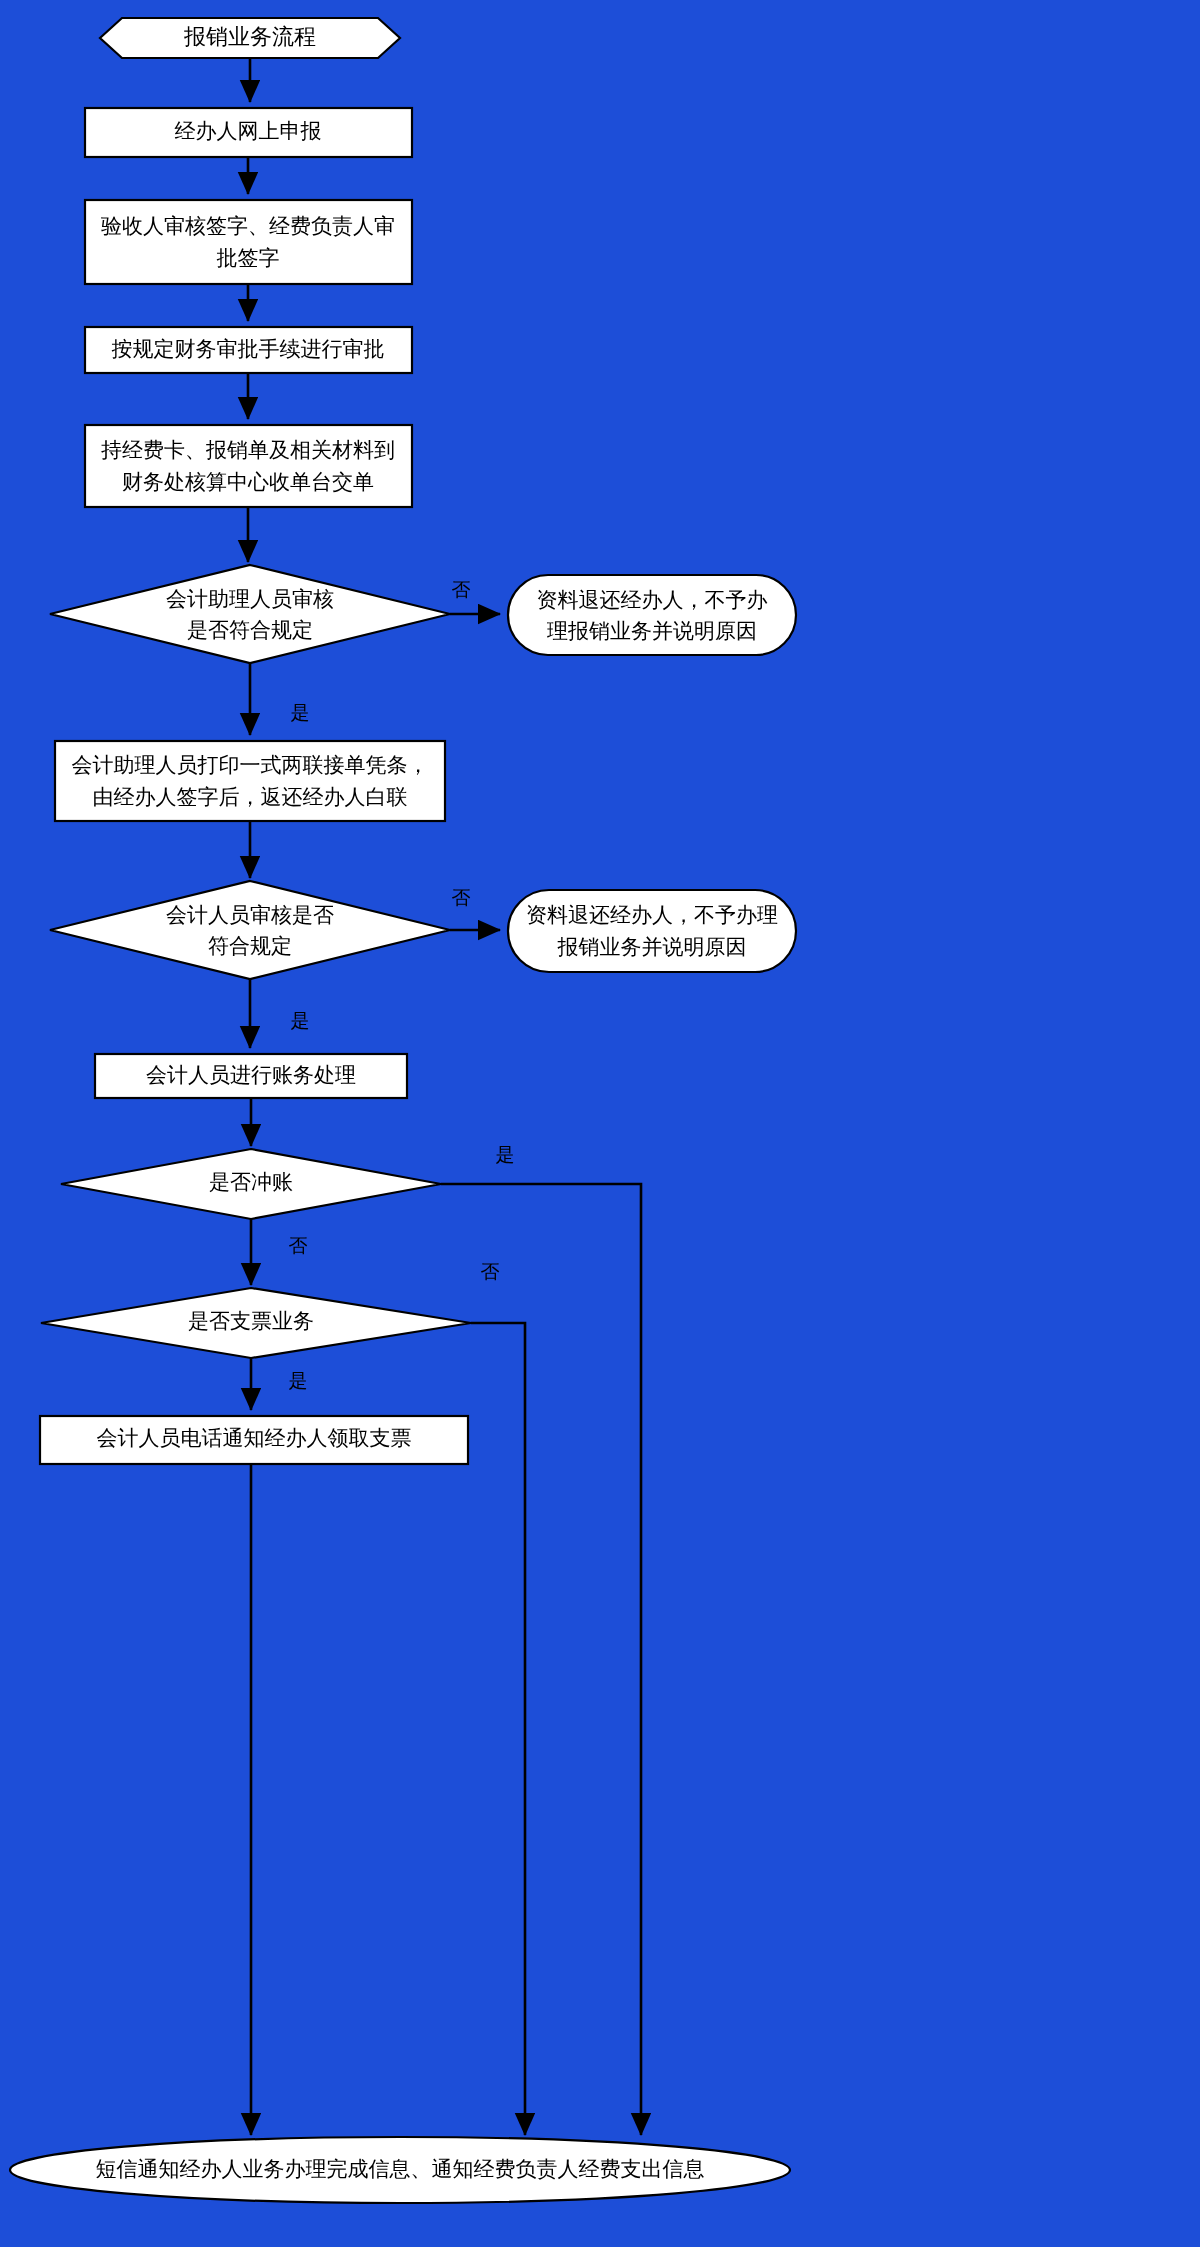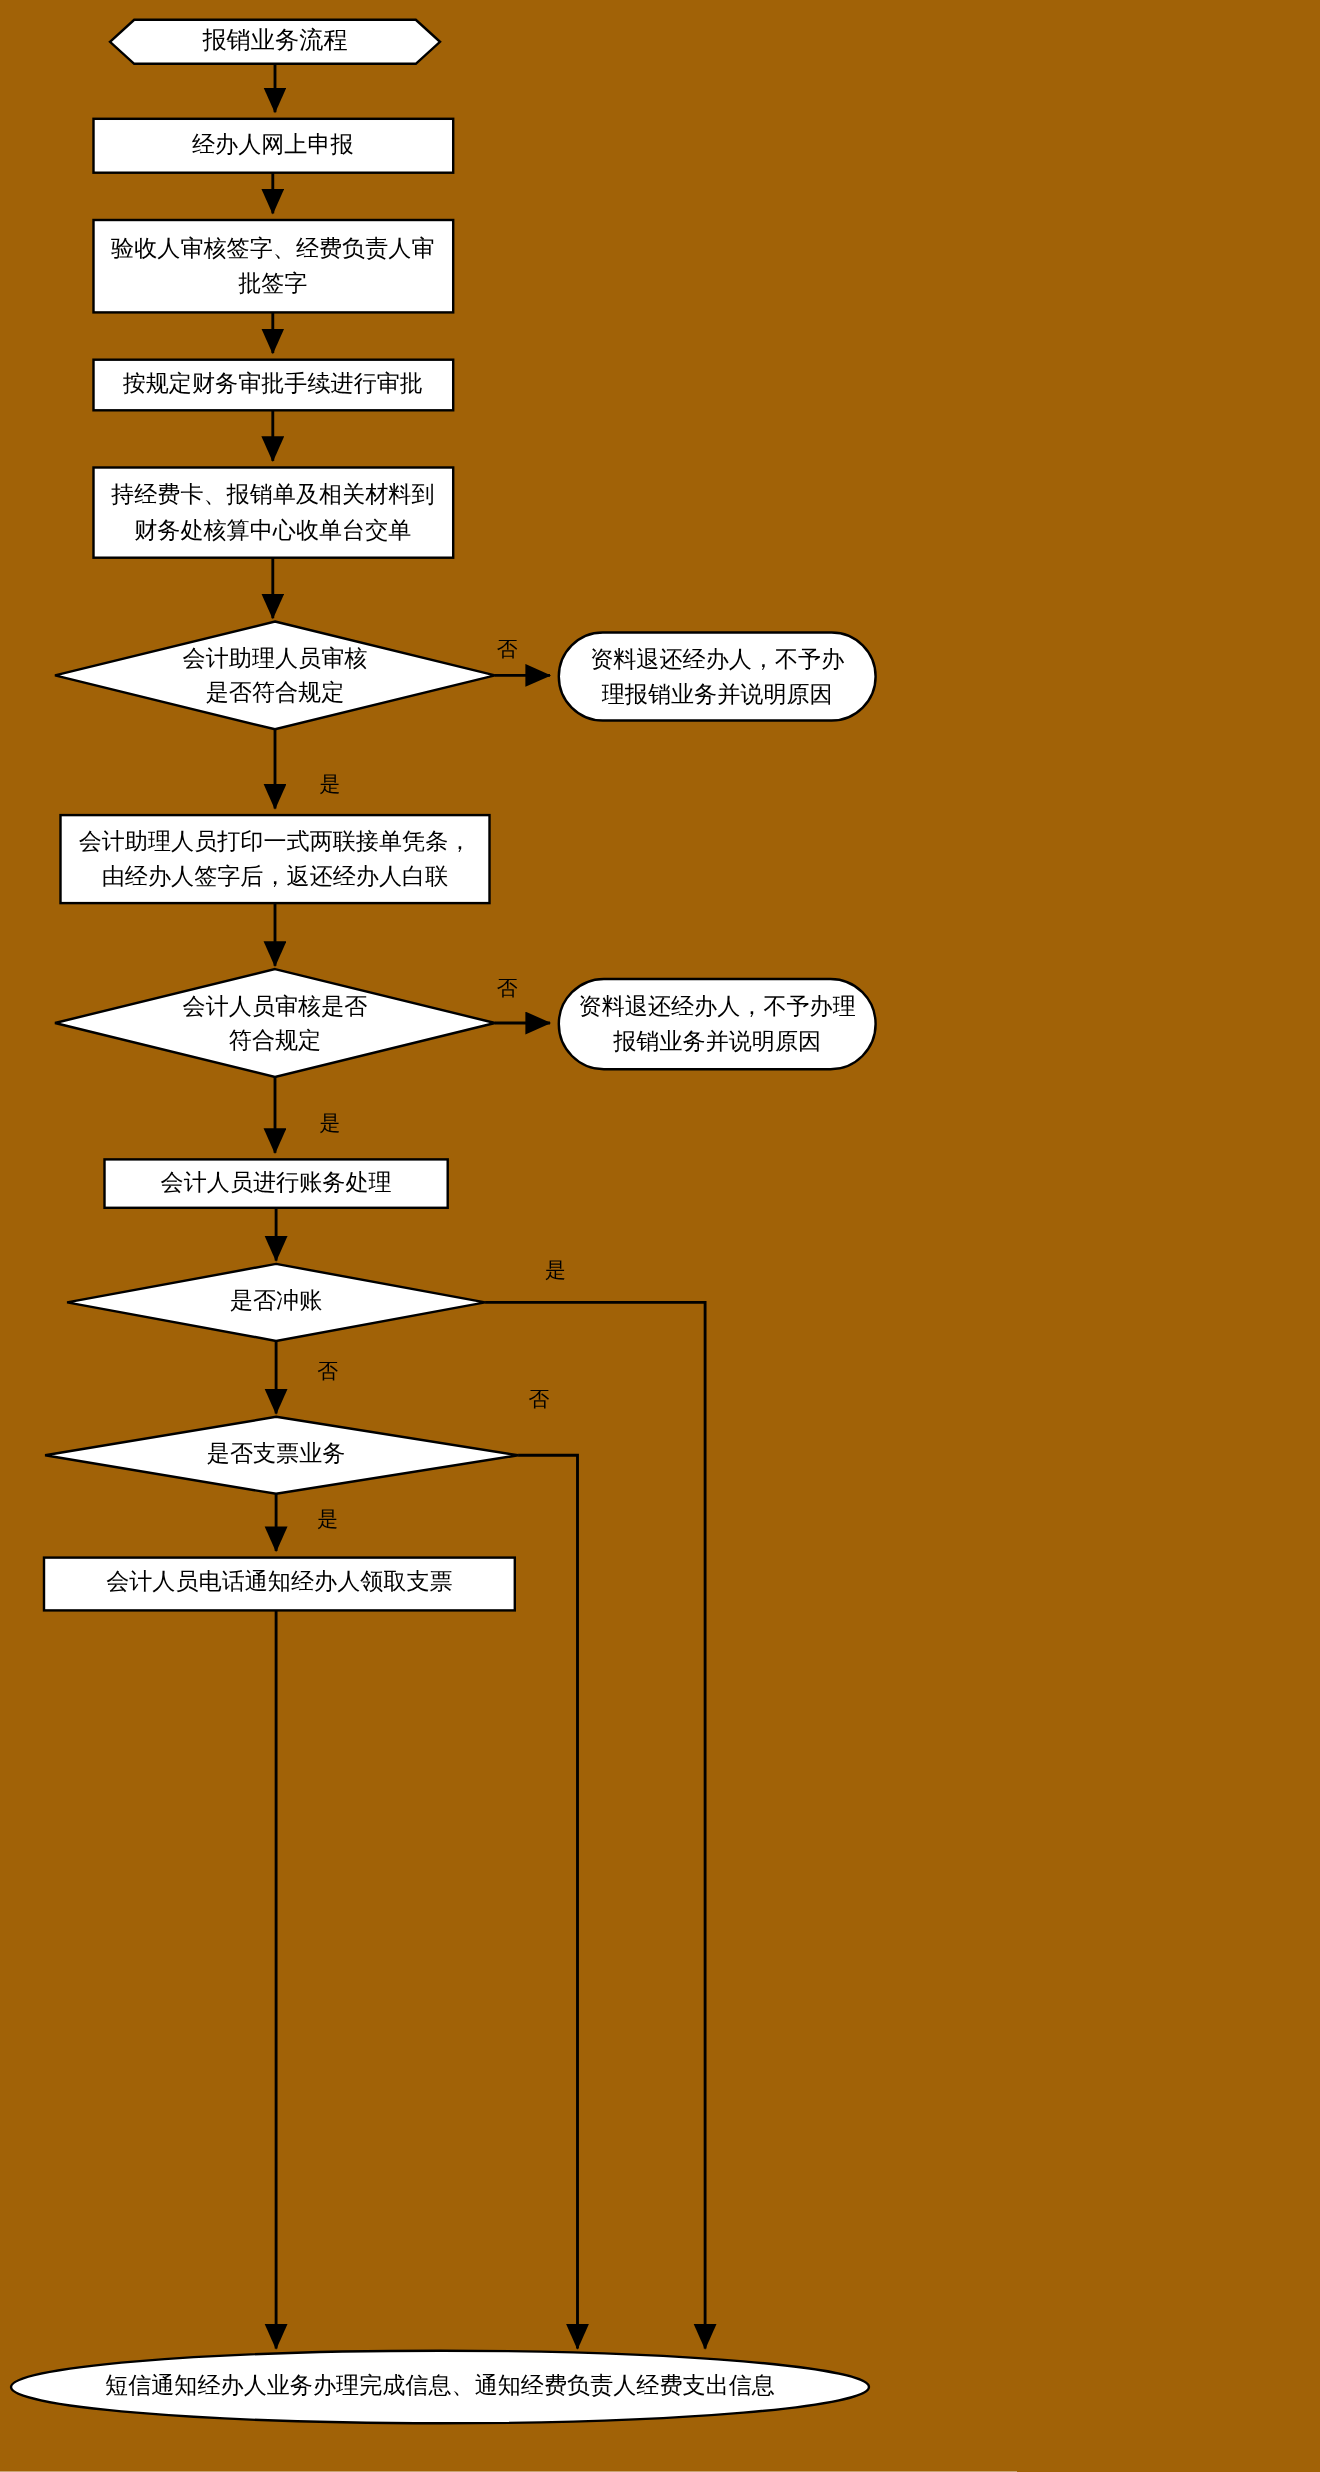--- a/index.html
+++ b/index.html
@@ -1,17 +1,17 @@
 <!DOCTYPE html>
 <html><head>
 <meta charset="utf-8">
 <style>
   html,body{margin:0;padding:0;background:#ffffff;}
   body{width:1200px;height:2247px;overflow:hidden;font-family:"Liberation Serif","DejaVu Serif",serif;}
-  #stage{position:relative;width:1200px;height:2247px;background:#a16207;}
+  #stage{position:relative;width:1200px;height:2247px;background:#1d4ed8;}
   svg#flow{position:absolute;left:0;top:0;width:1200px;height:2247px;display:block;}
   .shape{fill:#ffffff;stroke:#000000;stroke-width:2.2;}
   .conn{stroke:#000000;stroke-width:2.6;fill:none;}
   .nodetext{font-family:"Liberation Serif","DejaVu Serif",serif;font-size:21px;fill:#000;text-anchor:middle;dominant-baseline:middle;white-space:pre;}
   .edgelabel{font-family:"Liberation Serif","DejaVu Serif",serif;font-size:19px;fill:#000;text-anchor:middle;dominant-baseline:middle;}
   .title-t{font-size:22px;}
 </style>
 </head>
 <body>
 

